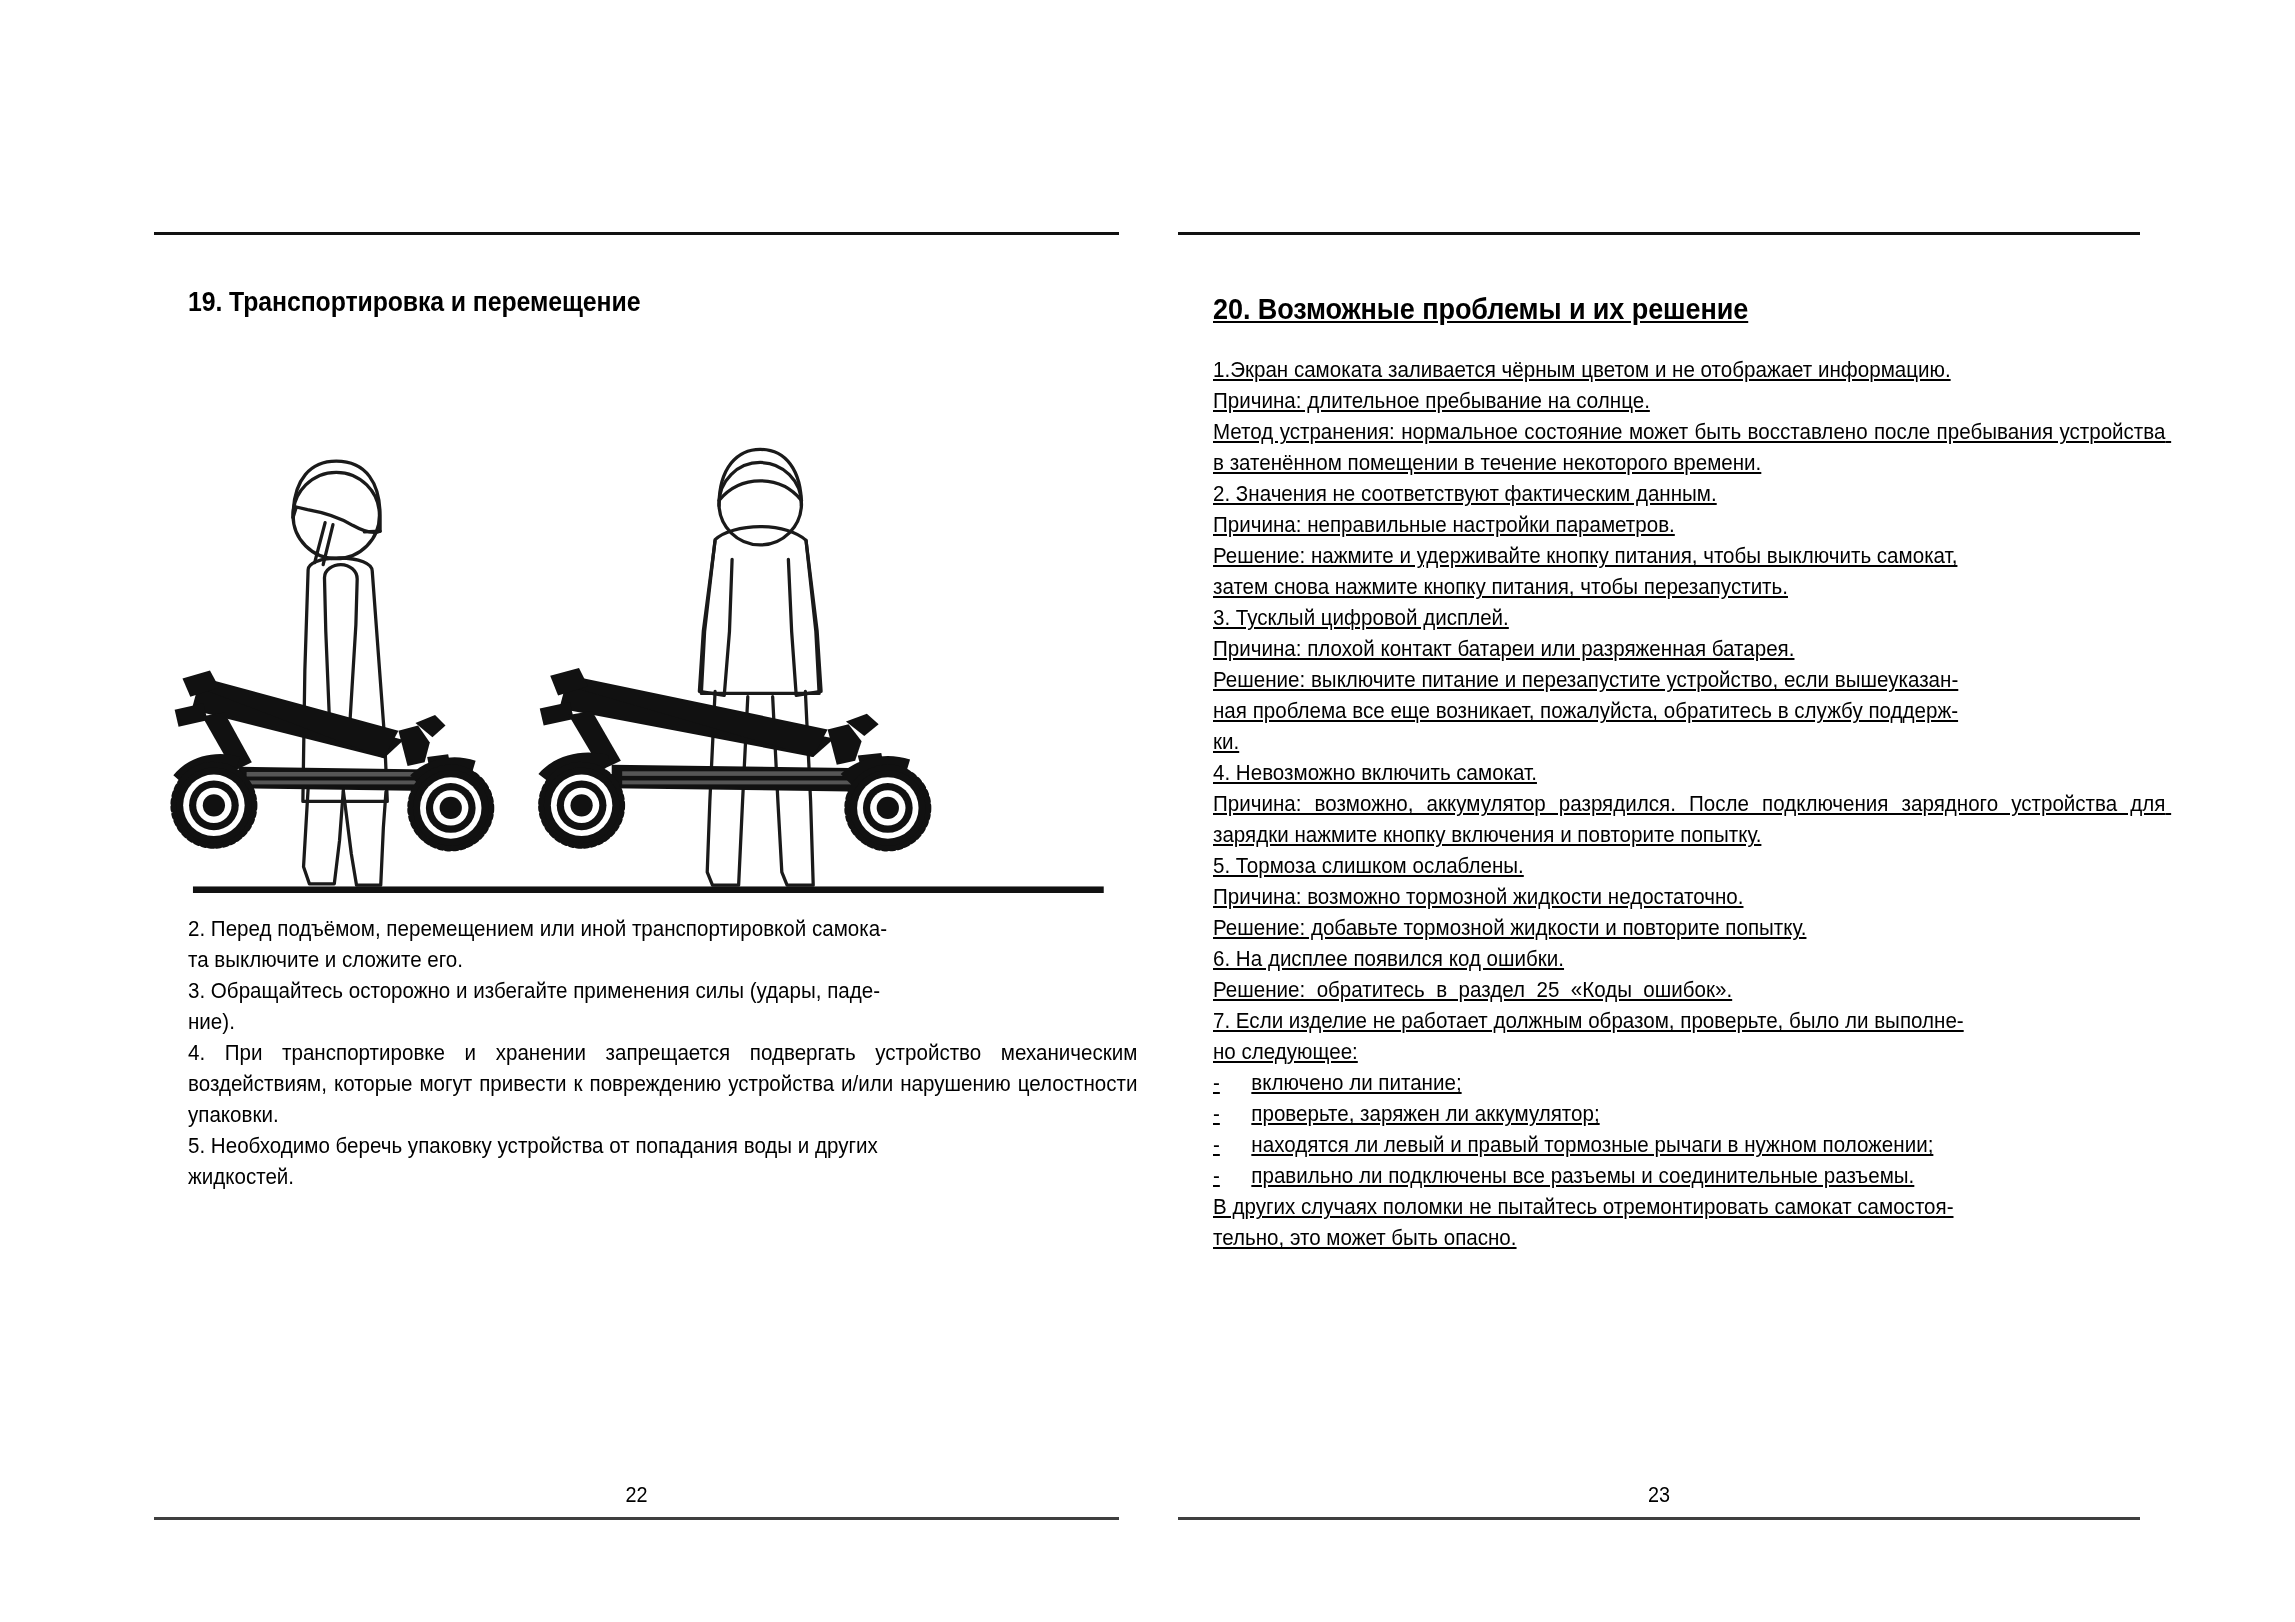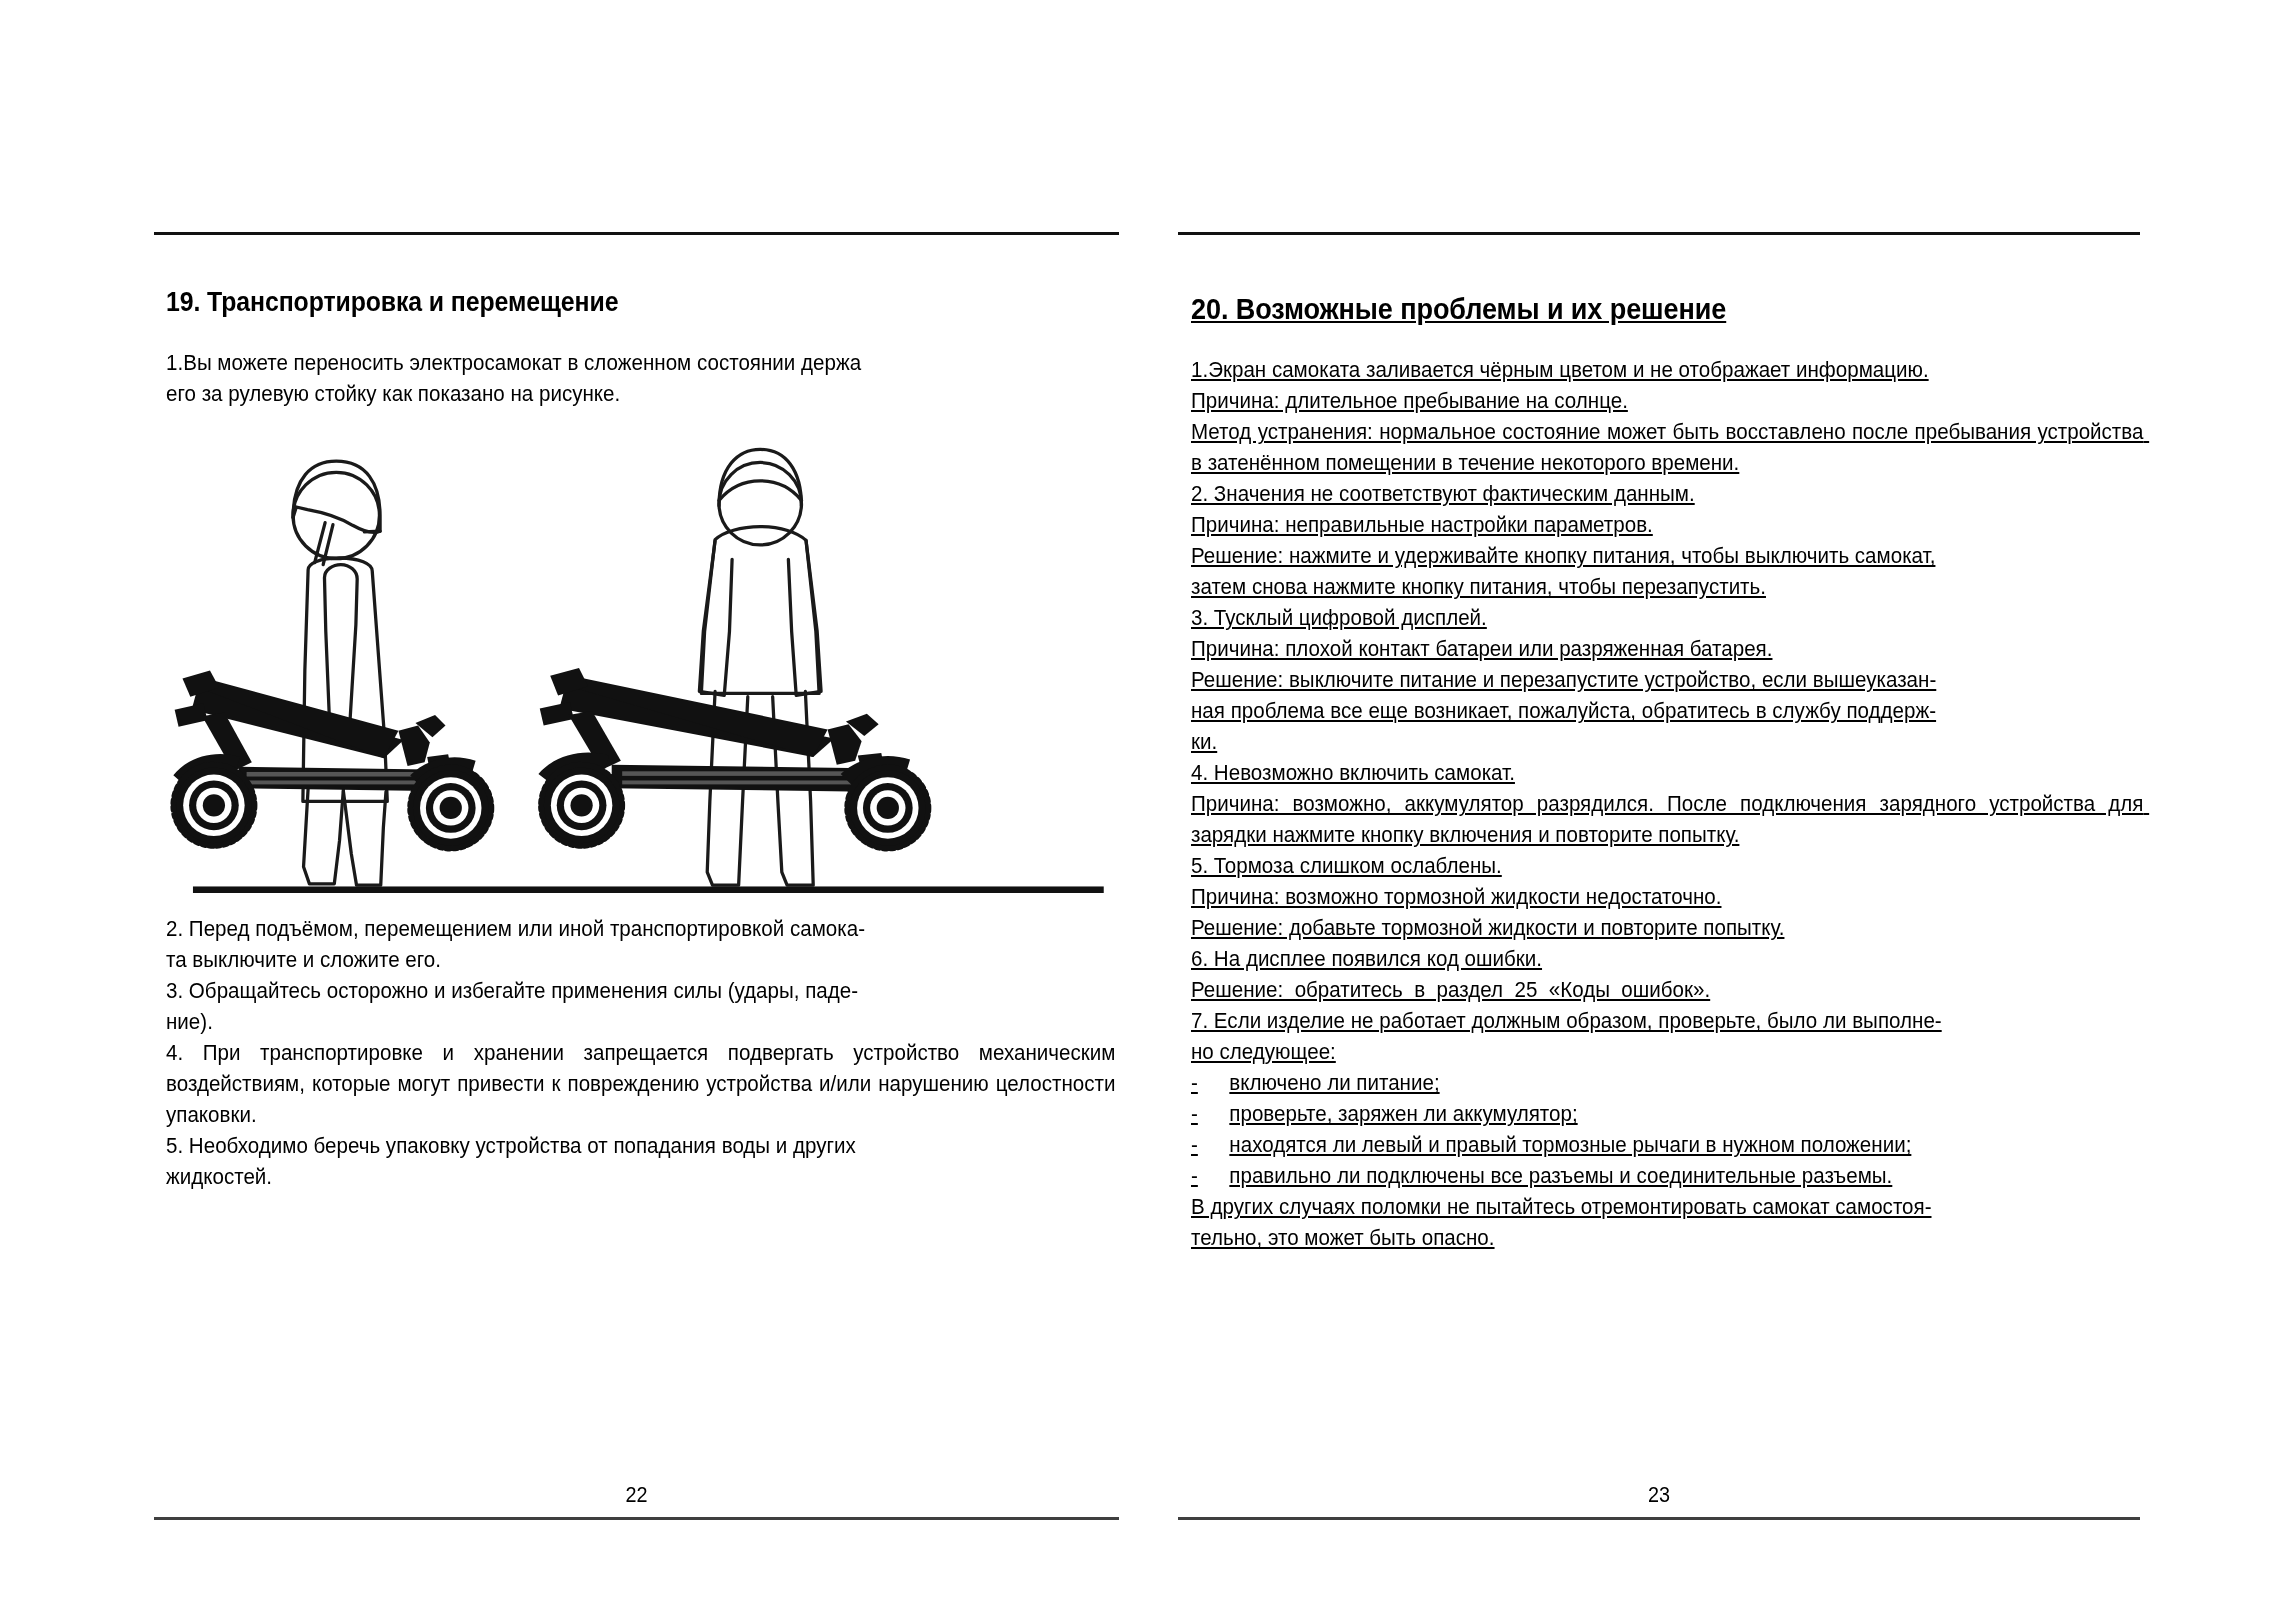--- a/index.html
+++ b/index.html
@@ -13,21 +13,21 @@
     position:relative;
   }
   .spread{position:absolute;inset:0;display:flex;}
   .page{position:relative;width:1148px;height:1623px;box-sizing:border-box;}
 
   
   .rule-top{position:absolute;height:3.3px;background:#111;}
   .rule-bottom{position:absolute;height:3.3px;background:#3f3f3f;}
 
   
-  .col{position:absolute;box-sizing:border-box;}
+  .col{position:absolute;box-sizing:border-box;margin-left:22px;}
 
   .sec-title{
     font-weight:bold;
     font-size:27px;
     letter-spacing:-0.1px;
     line-height:1.1;
     font-stretch:condensed;
     transform:scaleX(0.92);
     transform-origin:left center;
     white-space:nowrap;
@@ -78,24 +78,20 @@
 <div class="spread">
 
   <div class="page">
 
     <div class="rule-top" style="left:154px;top:232px;width:965px;"></div>
 
     <div class="col" style="left:166px;top:288px;width:949px;">
 
       <div class="sec-title">19. Транспортировка и перемещение</div>
 
-      <div class="para-stack" style="margin-top:29.4px;">
-        <p class="body">1.Вы можете переносить электросамокат в сложенном состоянии держа
-его за рулевую стойку как показано на рисунке.</p>
-      </div>
     </div>
 
     <div class="figure" style="left:168px;top:435px;width:962px;height:458px;">
       <svg viewBox="0 0 1470 700" width="962" height="458" aria-hidden="true">
         <g fill="none" stroke="#1a1a1a" stroke-width="5" stroke-linejoin="round" stroke-linecap="round">
 
           <g>
 
             <circle cx="257" cy="123" r="66"></circle>
 

